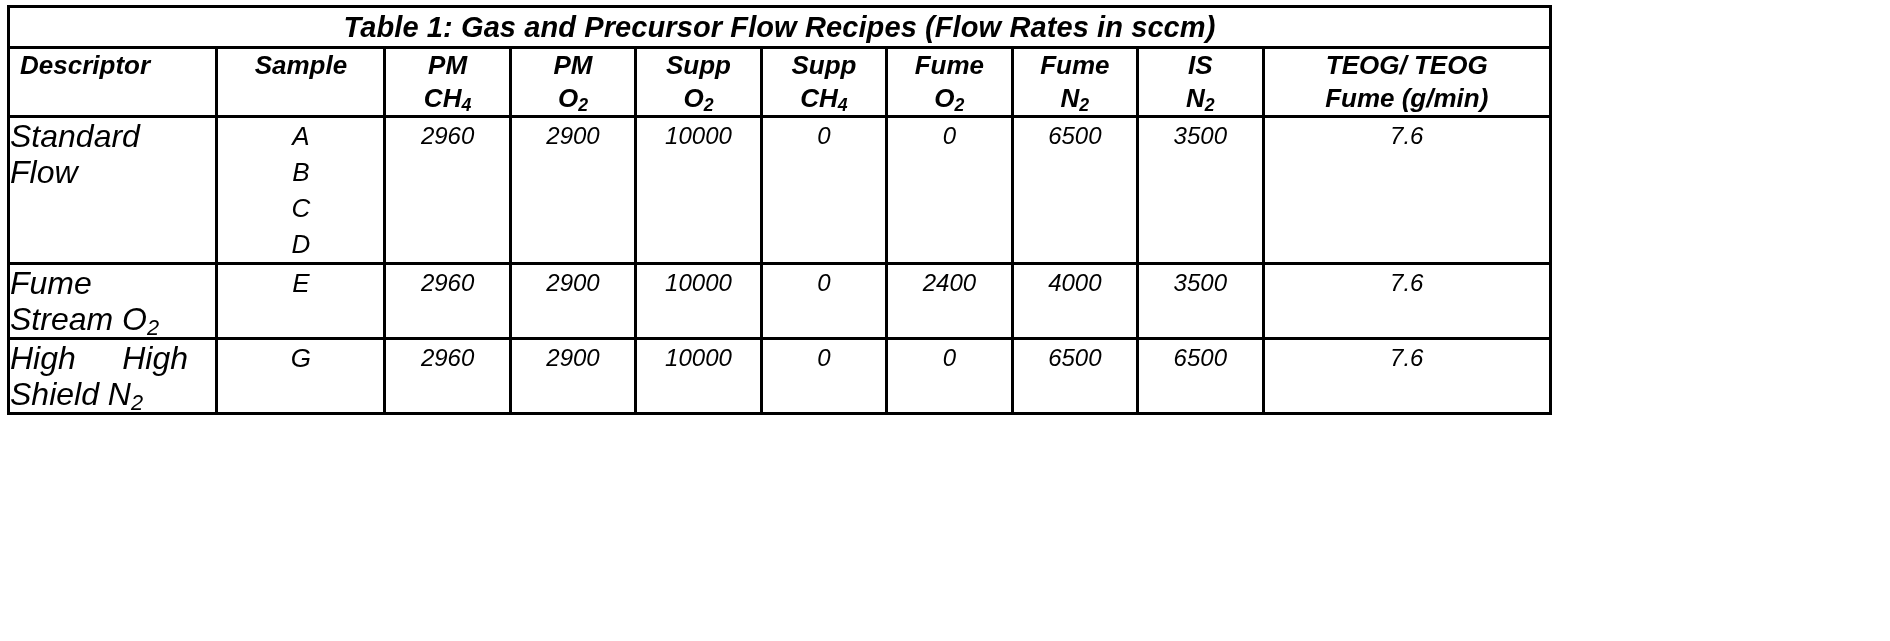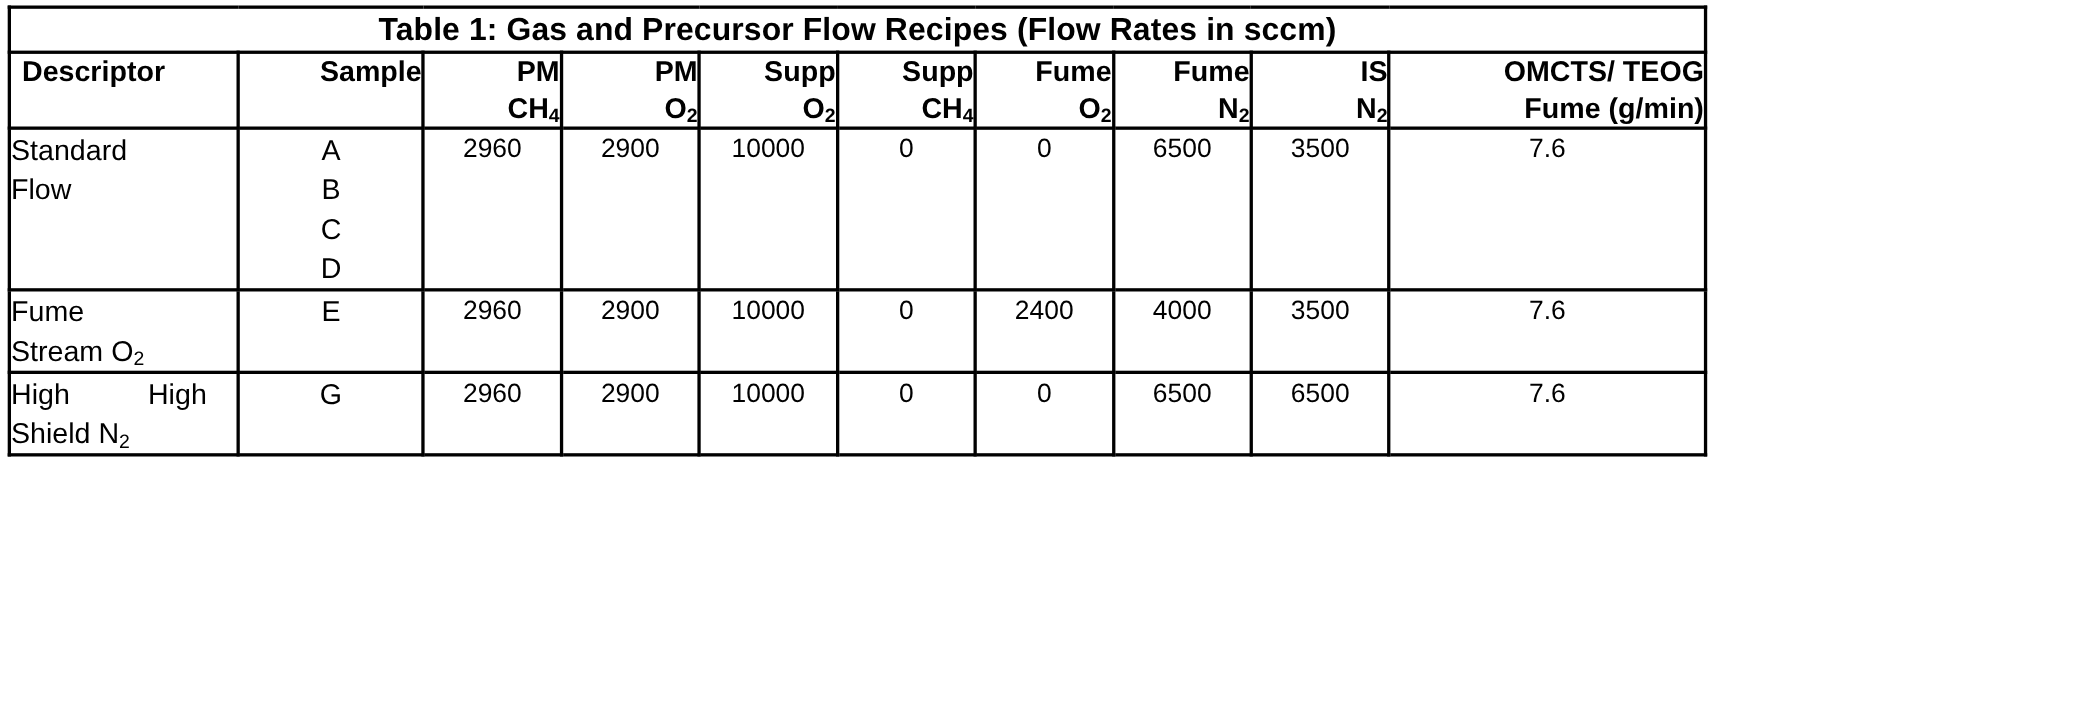--- a/index.html
+++ b/index.html
@@ -18,20 +18,21 @@
     position: relative;
     width: 1890px;
     height: 641px;
     box-sizing: border-box;
   }
   .table-wrap {
     position: absolute;
     left: 7px;
     top: 5px;
     width: 1366px;
+    font-style: italic;
   }
   table.recipe {
     border-collapse: collapse;
     table-layout: fixed;
     width: 1545px;
     background: #ffffff;
   }
   table.recipe, table.recipe th, table.recipe td {
     border: 3px solid #000000;
   }
@@ -41,37 +42,37 @@
   }
   .title-cell {
     text-align: center;
     font-weight: bold;
     font-size: 29px;
     line-height: 38px;
     padding: 3px 0 5px 0;
     letter-spacing: 0.1px;
   }
   .hdr {
-    text-align: right;
+    text-align: center;
     font-weight: bold;
     font-size: 26px;
     line-height: 33px;
     padding: 4px 2px 6px 2px;
   }
   .hdr.left-pad {
     text-align: left;
     padding-left: 10px;
     margin-left: 27px;
   }
   .hdr-two span {
     display: block;
   }
   td.desc {
     text-align: left;
-    font-size: 26px;
+    font-size: 32px;
     line-height: 36px;
     padding: 4px 0 4px 10px;
   }
   td.desc .ln {
     display: block;
     white-space: nowrap;
   }
   td.desc .ln.justify {
     display: flex;
     justify-content: space-between;
@@ -154,21 +155,21 @@
           </th>
           <th class="hdr hdr-two">
             <span>Fume</span>
             <span>N<sub>2</sub></span>
           </th>
           <th class="hdr hdr-two">
             <span>IS</span>
             <span>N<sub>2</sub></span>
           </th>
           <th class="hdr hdr-two">
-            <span>OMCTS/ TEOG</span>
+            <span>TEOG/ TEOG</span>
             <span>Fume (g/min)</span>
           </th>
         </tr>
       </thead>
       <tbody>
         <tr>
           <td class="desc">
             <span class="ln">Standard</span>
             <span class="ln">Flow</span>
           </td>

